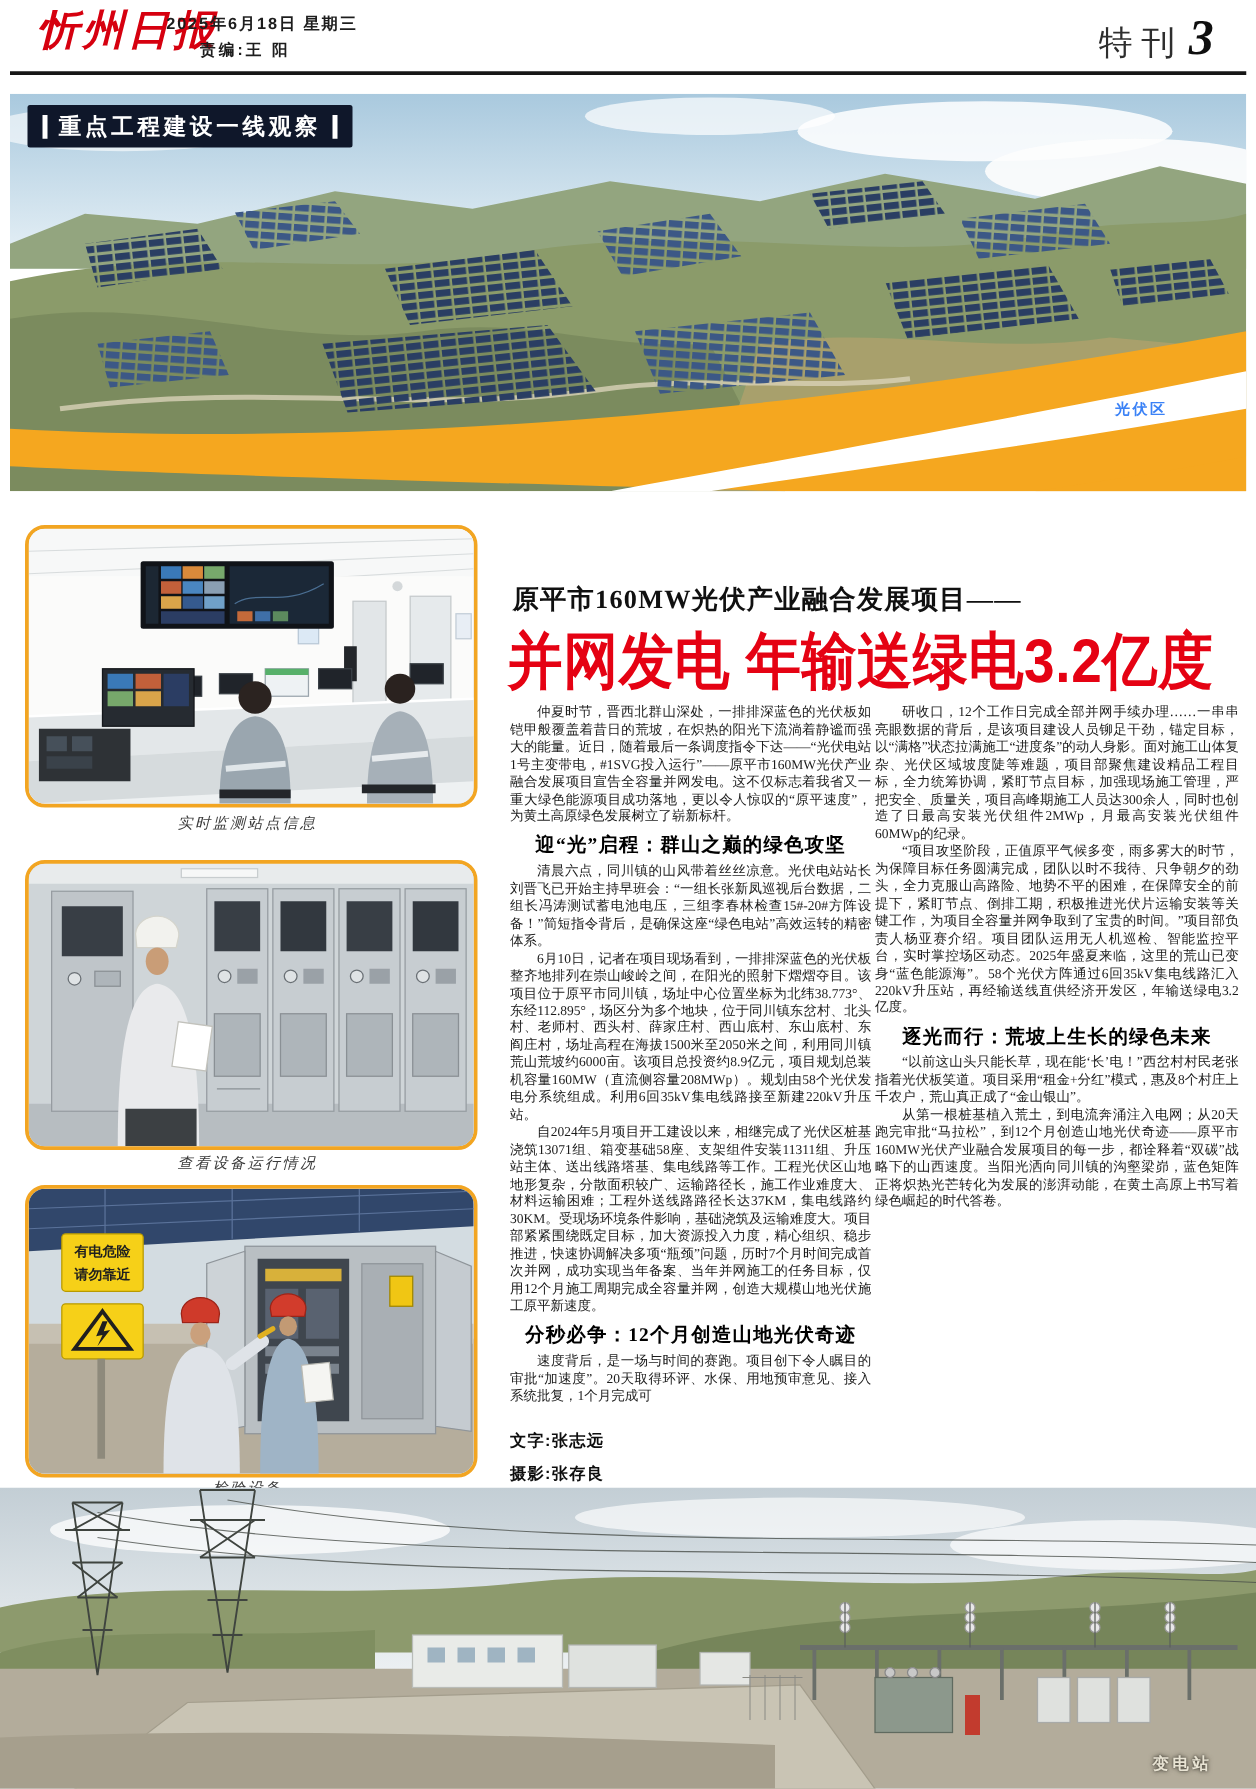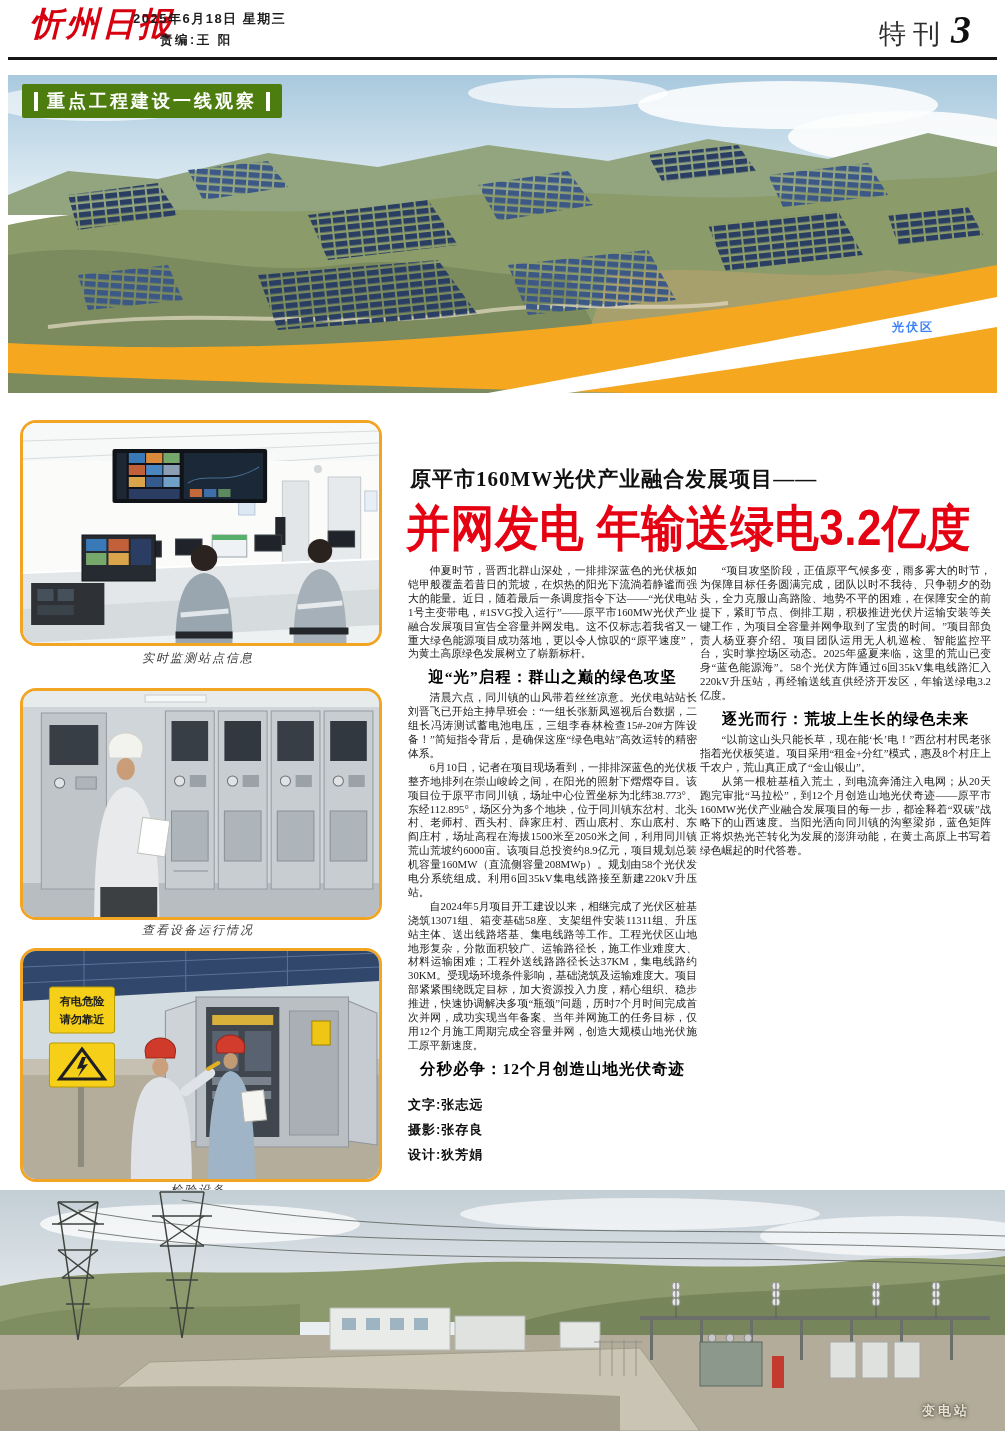--- a/index.html
+++ b/index.html
@@ -13,21 +13,21 @@
   .dateline{left:133px;top:10px;font-size:13px;font-weight:bold;color:#1d1d1d;letter-spacing:1.5px;}
   .editorline{left:160px;top:32px;font-size:12.5px;font-weight:bold;color:#1d1d1d;letter-spacing:2.5px;}
   .hdr-right{right:34px;top:6px;display:flex;align-items:baseline;gap:4px;}
   .sec-label{font-size:27px;color:#2e2e2e;letter-spacing:7px;}
   .page-no{font-size:40px;font-weight:900;font-style:italic;font-family:"Liberation Serif",serif;color:#0f0f0f;}
   .top-rule{left:8px;top:57px;width:989px;height:3px;background:#161616;}
 
   
   .hero{left:8px;top:75px;width:989px;height:318px;}
   .hero svg{display:block;width:100%;height:100%;}
-  .banner{left:22px;top:84px;background:#4d7c0f;display:flex;align-items:center;gap:9px;
+  .banner{left:22px;top:84px;background:#0f172a;display:flex;align-items:center;gap:9px;
           padding:5px 12px;border-radius:2px;}
   .banner-bar{width:4px;height:19px;background:#ffffff;}
   .banner-text{color:#ffffff;font-size:18px;font-weight:bold;letter-spacing:3px;}
   .hero-label{left:892px;top:319px;font-size:12px;color:#3b82f6;letter-spacing:2px;font-weight:bold;}
 
   
   .photo-frame{left:20px;width:356px;border:3px solid #f2a522;border-radius:16px;overflow:hidden;background:#e8e8e8;}
   .photo-frame svg{display:block;width:100%;height:100%;}
   #ph1{top:420px;height:220px;}
   #ph2{top:688px;height:226px;}
@@ -282,35 +282,37 @@
         <p class="t-h">迎“光”启程：群山之巅的绿色攻坚</p>
 
         <p class="t-p">清晨六点，同川镇的山风带着丝丝凉意。光伏电站站长刘晋飞已开始主持早班会：“一组长张新凤巡视后台数据，二组长冯涛测试蓄电池电压，三组李春林检查15#-20#方阵设备！”简短指令背后，是确保这座“绿色电站”高效运转的精密体系。</p>
 
         <p class="t-p">6月10日，记者在项目现场看到，一排排深蓝色的光伏板整齐地排列在崇山峻岭之间，在阳光的照射下熠熠夺目。该项目位于原平市同川镇，场址中心位置坐标为北纬38.773°、东经112.895°，场区分为多个地块，位于同川镇东岔村、北头村、老师村、西头村、薛家庄村、西山底村、东山底村、东阎庄村，场址高程在海拔1500米至2050米之间，利用同川镇荒山荒坡约6000亩。该项目总投资约8.9亿元，项目规划总装机容量160MW（直流侧容量208MWp）。规划由58个光伏发电分系统组成。利用6回35kV集电线路接至新建220kV升压站。</p>
 
         <p class="t-p">自2024年5月项目开工建设以来，相继完成了光伏区桩基浇筑13071组、箱变基础58座、支架组件安装11311组、升压站主体、送出线路塔基、集电线路等工作。工程光伏区山地地形复杂，分散面积较广、运输路径长，施工作业难度大、材料运输困难；工程外送线路路径长达37KM，集电线路约30KM。受现场环境条件影响，基础浇筑及运输难度大。项目部紧紧围绕既定目标，加大资源投入力度，精心组织、稳步推进，快速协调解决多项“瓶颈”问题，历时7个月时间完成首次并网，成功实现当年备案、当年并网施工的任务目标，仅用12个月施工周期完成全容量并网，创造大规模山地光伏施工原平新速度。</p>
 
         <p class="t-h">分秒必争：12个月创造山地光伏奇迹</p>
 
+        <p class="t-p">速度背后，是一场与时间的赛跑。项目创下令人瞩目的审批“加速度”。20天取得环评、水保、用地预审意见、接入系统批复，1个月完成可</p>
       </div>
     <div class="credits">
 
 
         <div class="credit-line">文字:张志远</div>
 
         <div class="credit-line">摄影:张存良</div>
 
         <div class="credit-line">设计:狄芳娟</div>
       </div>
   </div>
 
   <div class="abs col" id="col2">
     <div>
 
+        <p class="t-p">研收口，12个工作日完成全部并网手续办理……一串串亮眼数据的背后，是该项目建设人员铆足干劲，锚定目标，以“满格”状态拉满施工“进度条”的动人身影。面对施工山体复杂、光伏区域坡度陡等难题，项目部聚焦建设精品工程目标，全力统筹协调，紧盯节点目标，加强现场施工管理，严把安全、质量关，项目高峰期施工人员达300余人，同时也创造了日最高安装光伏组件2MWp，月最高安装光伏组件60MWp的纪录。</p>
 
         <p class="t-p">“项目攻坚阶段，正值原平气候多变，雨多雾大的时节，为保障目标任务圆满完成，团队以时不我待、只争朝夕的劲头，全力克服山高路险、地势不平的困难，在保障安全的前提下，紧盯节点、倒排工期，积极推进光伏片运输安装等关键工作，为项目全容量并网争取到了宝贵的时间。”项目部负责人杨亚赛介绍。项目团队运用无人机巡检、智能监控平台，实时掌控场区动态。2025年盛夏来临，这里的荒山已变身“蓝色能源海”。58个光伏方阵通过6回35kV集电线路汇入220kV升压站，再经输送线直供经济开发区，年输送绿电3.2亿度。</p>
 
         <p class="t-h">逐光而行：荒坡上生长的绿色未来</p>
 
 
         <p class="t-p">“以前这山头只能长草，现在能‘长’电！”西岔村村民老张指着光伏板笑道。项目采用“租金+分红”模式，惠及8个村庄上千农户，荒山真正成了“金山银山”。</p>
 
 
         <p class="t-p">从第一根桩基植入荒土，到电流奔涌注入电网；从20天跑完审批“马拉松”，到12个月创造山地光伏奇迹——原平市160MW光伏产业融合发展项目的每一步，都诠释着“双碳”战略下的山西速度。当阳光洒向同川镇的沟壑梁峁，蓝色矩阵正将炽热光芒转化为发展的澎湃动能，在黄土高原上书写着绿色崛起的时代答卷。</p>

